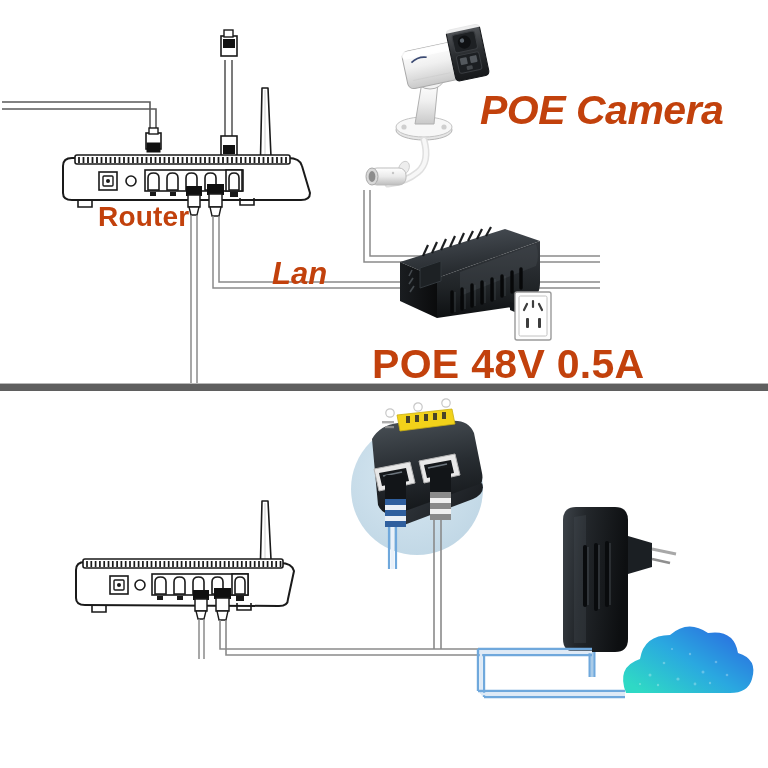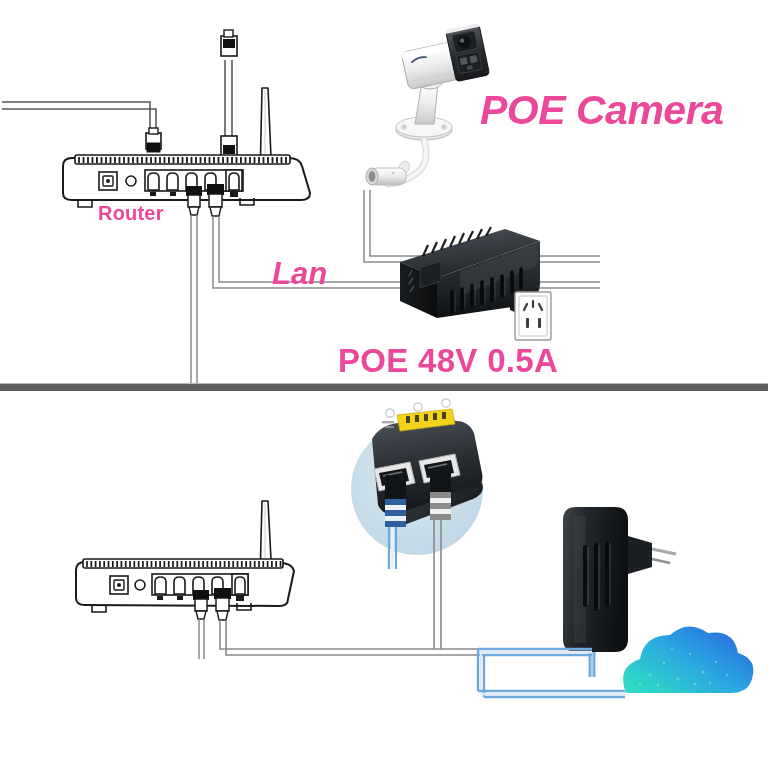--- a/index.html
+++ b/index.html
@@ -17,27 +17,27 @@
   .panel{position:absolute;left:0;width:768px;overflow:hidden;background:#fff;}
   #panel-top{top:0;height:383px;}
   #panel-bottom{top:391px;height:377px;}
   #panel-divider{
     position:absolute;left:0;top:383px;width:768px;height:8px;
     background:#5f5f5f;border-top:1px solid #b8b8b8;border-bottom:1px solid #cfcfcf;
   }
 
   
   .lbl{position:absolute;white-space:nowrap;line-height:1;}
-  .lbl-blk{color:#ec4899;font-weight:bold;}
+  .lbl-blk{color:#c2410c;font-weight:bold;}
   .ital{font-style:italic;}
 
   #label-poe-camera{left:480px;top:90px;font-size:41px;letter-spacing:-0.5px;}
   #label-lan-top{left:272px;top:258px;font-size:31px;}
-  #label-router{left:98px;top:203px;font-size:20px;letter-spacing:.2px;}
-  #label-poe-adapter-top{left:338px;top:344px;font-size:33px;letter-spacing:.3px;}
+  #label-router{left:98px;top:203px;font-size:28px;letter-spacing:.2px;}
+  #label-poe-adapter-top{left:372px;top:344px;font-size:41px;letter-spacing:.3px;}
 
   
   .canvas{position:absolute;left:0;top:0;width:768px;height:100%;}
   svg{display:block;overflow:visible;}
 </style>
 </head>
 <body>
 
 <div id="page">
 

